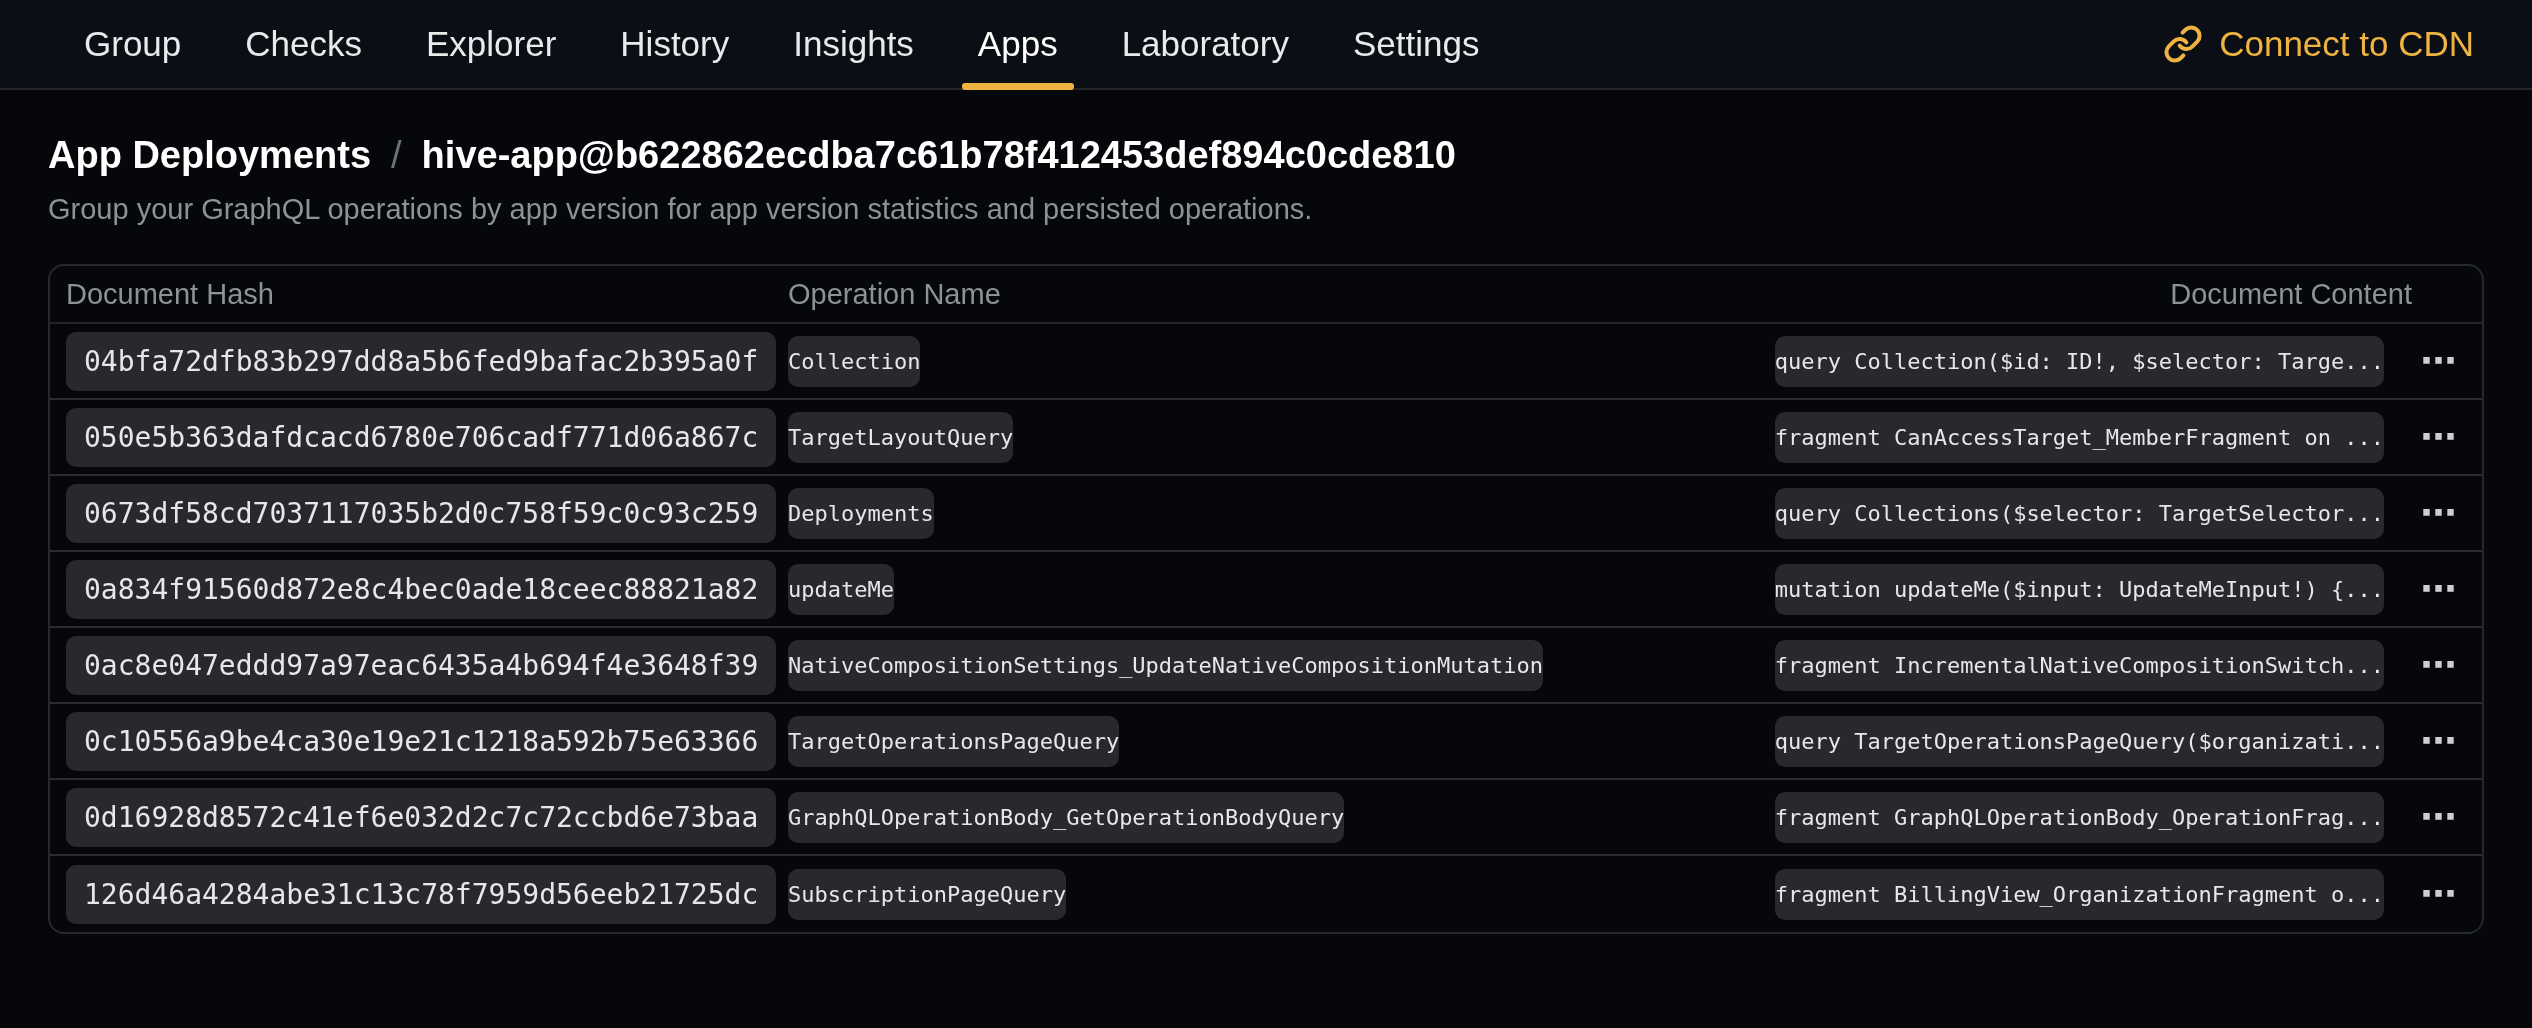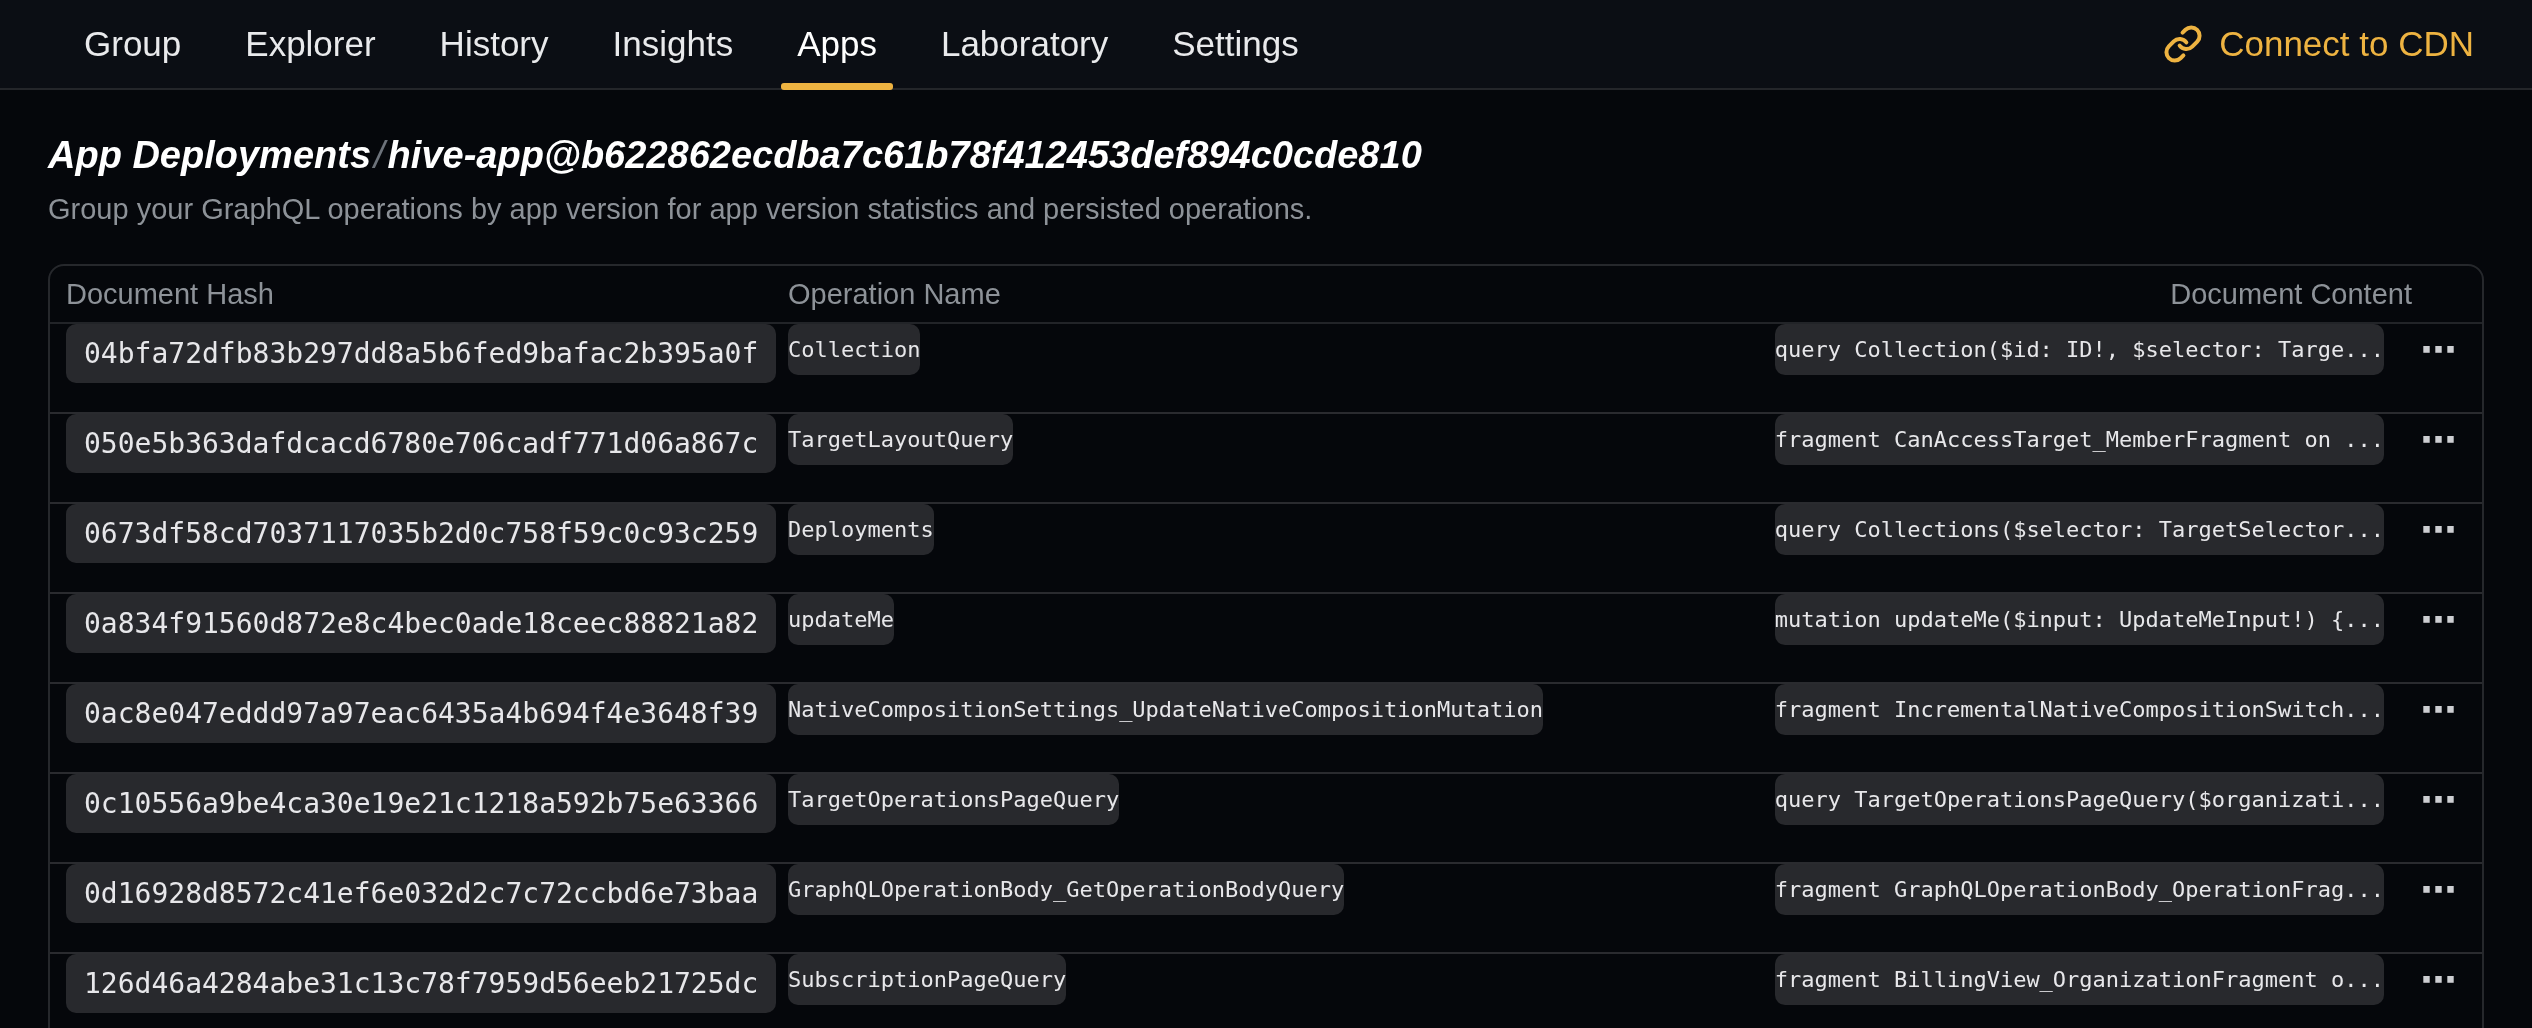--- a/index.html
+++ b/index.html
@@ -57,21 +57,21 @@
     gap:16px;
     color:var(--accent);
     font-size:35px;
     cursor:pointer;
     background:none;border:none;
     font-family:inherit;
   }
   .cdn-link svg{width:40px;height:40px;stroke:var(--accent);fill:none;stroke-width:2.4;stroke-linecap:round;stroke-linejoin:round;}
   
   .page-header{padding:44px 48px 0;}
-  .breadcrumb{display:flex;align-items:flex-start;gap:3px;font-size:38px;font-weight:600;font-style:italic;}
+  .breadcrumb{display:flex;align-items:flex-start;gap:20px;font-size:38px;font-weight:600;}
   .breadcrumb .sep{color:#6d737b;font-weight:400;}
   .subtitle{margin-top:16px;font-size:29px;color:var(--muted);font-weight:400;}
   
   .table{
     margin:38px 48px 0;
     border:2px solid var(--border);
     border-radius:16px;
   }
   .thead{
     display:flex;
@@ -81,22 +81,22 @@
     border-bottom:2px solid #222428;
     color:var(--muted);
     font-size:29px;
   }
   .c-hash{width:722px;flex:none;}
   .c-name{flex:1;min-width:0;}
   .c-content{flex:none;margin-left:auto;display:flex;align-items:center;gap:28px;}
   .thead .c-content{padding-right:56px;}
   .trow{
     display:flex;
-    align-items:flex-start;
-    height:90px;
+    align-items:center;
+    height:76px;
     padding:0 14px 0 16px;
     border-bottom:2px solid var(--row-border);
   }
   .trow:last-child{border-bottom:none;}
   .pill{
     display:inline-block;
     max-width:100%;
     background:var(--pill-bg);
     border-radius:10px;
     font-family:"DejaVu Sans Mono", monospace;
@@ -117,20 +117,21 @@
     line-height:1;
     font-family:"DejaVu Sans", sans-serif;
   }
 </style>
 </head>
 <body>
 
 <nav class="topnav">
   <div class="nav-items">
     <button class="nav-item">Group</button>
+    <button class="nav-item">Checks</button>
     <button class="nav-item">Explorer</button>
     <button class="nav-item">History</button>
     <button class="nav-item">Insights</button>
     <button class="nav-item active">Apps</button>
     <button class="nav-item">Laboratory</button>
     <button class="nav-item">Settings</button>
   </div>
   <button class="cdn-link">
     <span style="display:flex;align-items:center;">
       <svg viewBox="0 0 24 24">

